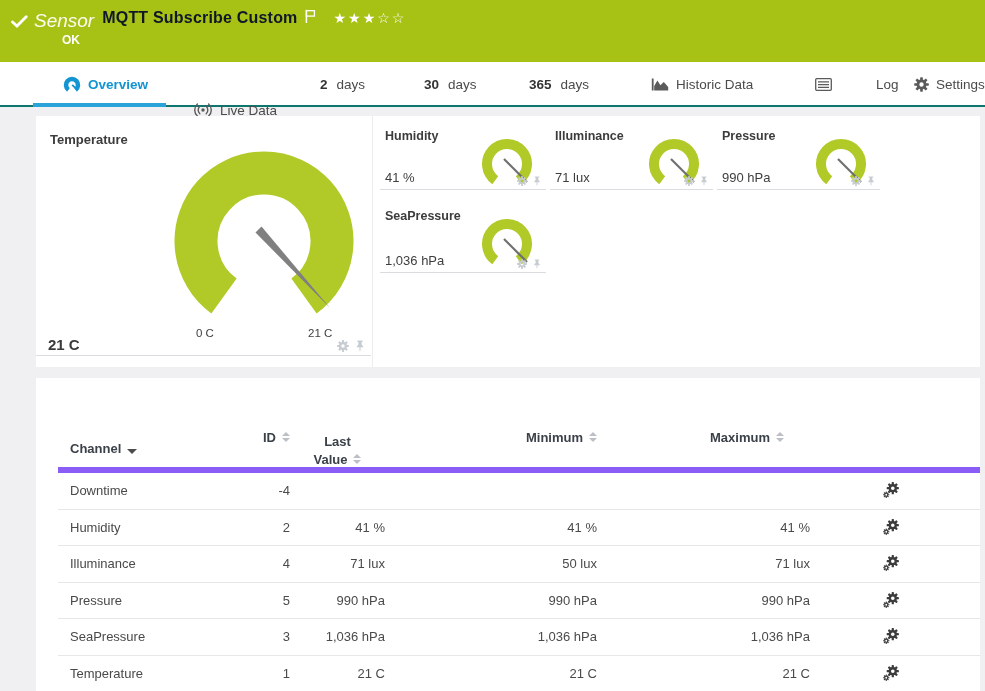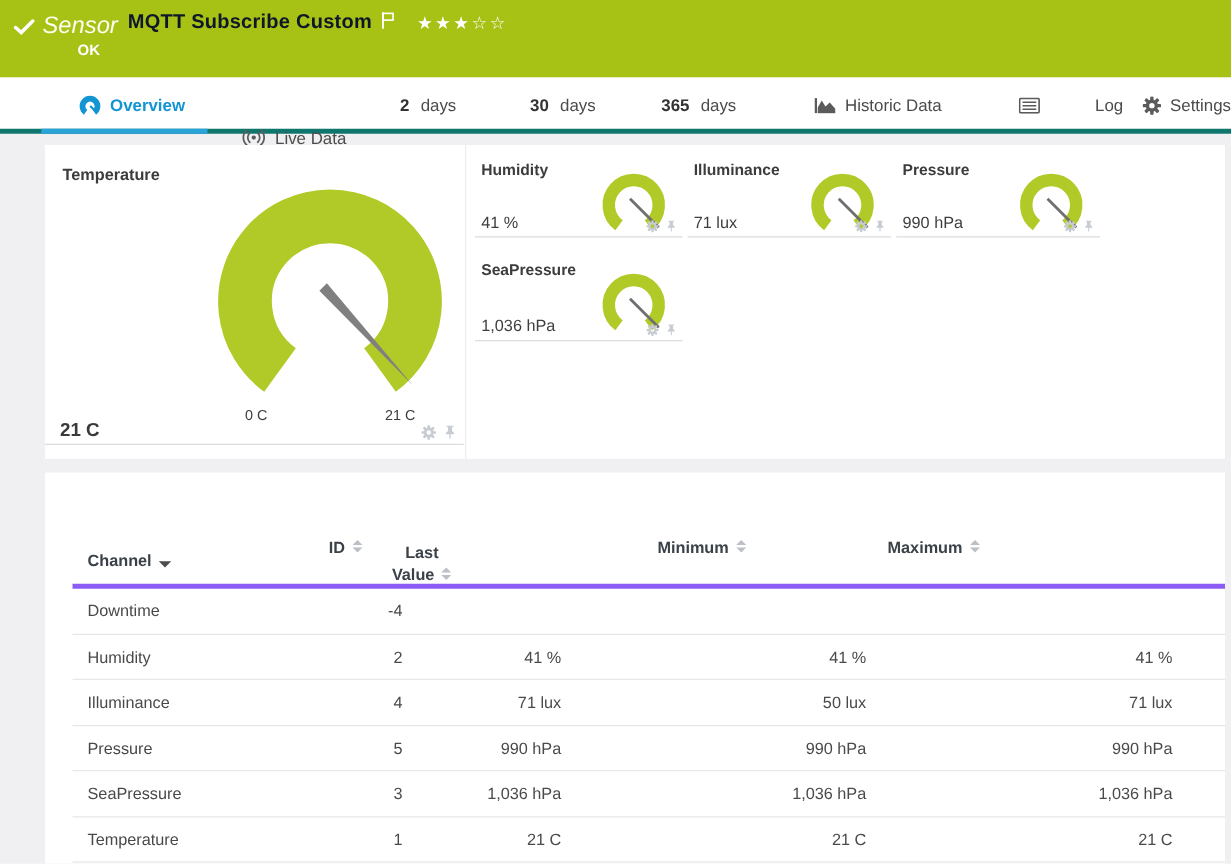--- a/index.html
+++ b/index.html
@@ -10,21 +10,21 @@
   .sensor-header { position:absolute; top:0; left:0; width:100%; height:62px; background:#a8c115; }
   .hdr-check { position:absolute; left:11px; top:15px; }
   .hdr-row { position:absolute; left:34px; top:6px; display:flex; align-items:flex-start; }
   .hdr-kind { font-style:italic; font-size:19px; color:#fbfdee; margin-top:4px; }
   .hdr-title { font-size:16px; font-weight:bold; color:#0f172a; margin:3px 0 0 8px; letter-spacing:.2px; }
   .hdr-flag { margin:3px 0 0 7px; color:#ffffff; }
   .hdr-stars { margin:4px 0 0 18px; color:#ffffff; font-size:14px; letter-spacing:2px; }
   .hdr-status { position:absolute; left:62px; top:33px; font-size:12px; font-weight:bold; color:#ffffff; }
 
   
-  .tabbar { position:absolute; top:62px; left:0; width:100%; height:45px; background:#ffffff; border-bottom:4px solid #0f766e; box-sizing:border-box; }
+  .tabbar { position:absolute; top:62px; left:0; width:100%; height:45px; background:#ffffff; border-bottom:2px solid #0f766e; box-sizing:border-box; }
   .tab { position:absolute; top:0; height:44px; display:flex; align-items:center; gap:7px; font-size:13.5px; color:#4b4b4b; cursor:pointer; white-space:nowrap; }
   .tab .num { font-weight:bold; color:#333; margin-right:2px; }
   .tab-icon { color:#5b5b5b; display:block; }
   .tab.active { color:#1295d2; font-weight:bold; }
   .tab.active .tab-icon { color:#1295d2; }
   .tab.active::after { content:""; position:absolute; left:-30px; right:-18px; bottom:-1px; height:4px; background:#2aa3d8; }
   .tab-overview { left:63px; } .tab-livedata { left:193px;margin-top:26px; } .tab-2days { left:320px; }
   .tab-30days { left:424px; } .tab-365days { left:529px; } .tab-historic { left:651px; }
   .tab-log { left:815px;gap:44px; } .tab-settings { left:914px;text-align:center; }
 
@@ -46,35 +46,35 @@
   #box-pressure    { left:681px; top:0;    width:163px; height:74px; }
   #box-seapressure { left:344px; top:80px; width:166px; height:77px; }
   .small-box .box-title { left:5px; top:13px; font-size:12.5px; }
   .small-value { position:absolute; left:5px; bottom:4px; font-size:13px; color:#3e3e3e; }
   .small-gauge { position:absolute; right:13px; top:22px; }
   .small-box .box-icons { right:4px; bottom:3px; }
 
   
   .table-panel { position:absolute; left:36px; top:378px; width:944px; height:313px; background:#ffffff; }
   .thead { display:grid; grid-template-columns:116px 104px 95px 212px 213px 1fr;
-           margin-left:22px; padding:52px 0 0 12px; height:37px; border-bottom:4px solid #8b5cf6; }
+           margin-left:22px; padding:52px 0 0 12px; height:37px; border-bottom:6px solid #8b5cf6; }
   .hcell { display:flex; justify-content:flex-end; align-items:flex-start; gap:6px;
            font-size:13px; font-weight:bold; color:#3b4148; line-height:15px; cursor:pointer; }
   .h-channel { justify-content:flex-start; align-items:center; }
   .h-last { flex-direction:column; align-items:center; gap:3px; }
   .h-last .line2 { display:flex; gap:6px; }
   .h-max { padding-right:26px; }
   .sort { display:flex; flex-direction:column; gap:2px; margin-top:2px; }
   .tri-up { width:0; height:0; border-left:4px solid transparent; border-right:4px solid transparent; border-bottom:4px solid #bcc0c6; }
   .tri-down { width:0; height:0; border-left:4px solid transparent; border-right:4px solid transparent; border-top:4px solid #bcc0c6; }
   .tri-down.dark { border-left-width:5px; border-right-width:5px; border-top:5px solid #4c4c4c; margin-top:5px; }
 
   .trow { display:grid; grid-template-columns:116px 104px 95px 212px 213px 1fr;
           margin-left:22px; padding-left:12px; height:36.5px; border-bottom:1px solid #e7e7ea;
-          align-items:center; box-sizing:border-box;gap:32px; }
+          align-items:center; box-sizing:border-box; }
   .cell { font-size:13px; color:#4a4a4a; display:flex; justify-content:flex-end; }
   .c-channel { justify-content:flex-start; color:#494949; }
   .c-gear { justify-content:flex-start; padding-left:72px; color:#3c3c3c; }
   .gears-icon { cursor:pointer; }
 </style>
 </head>
 <body>
 
 <svg width="0" height="0" style="position:absolute">
   <defs>

